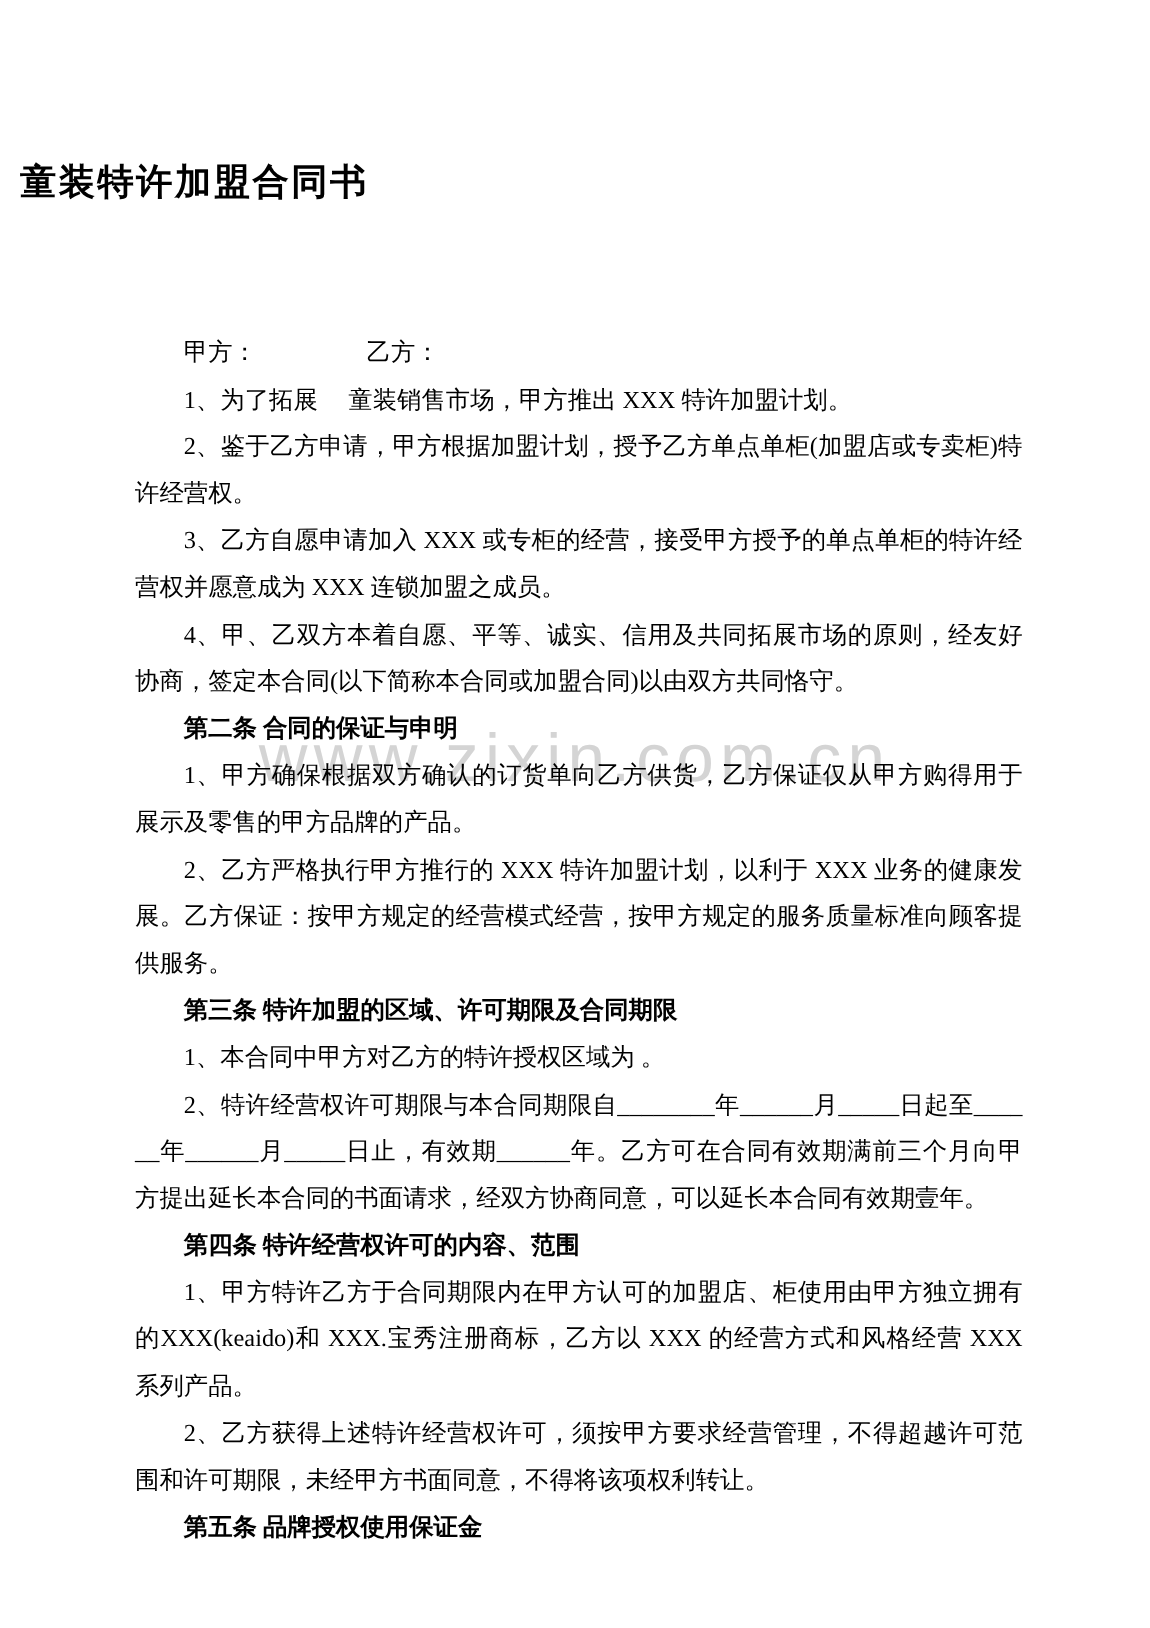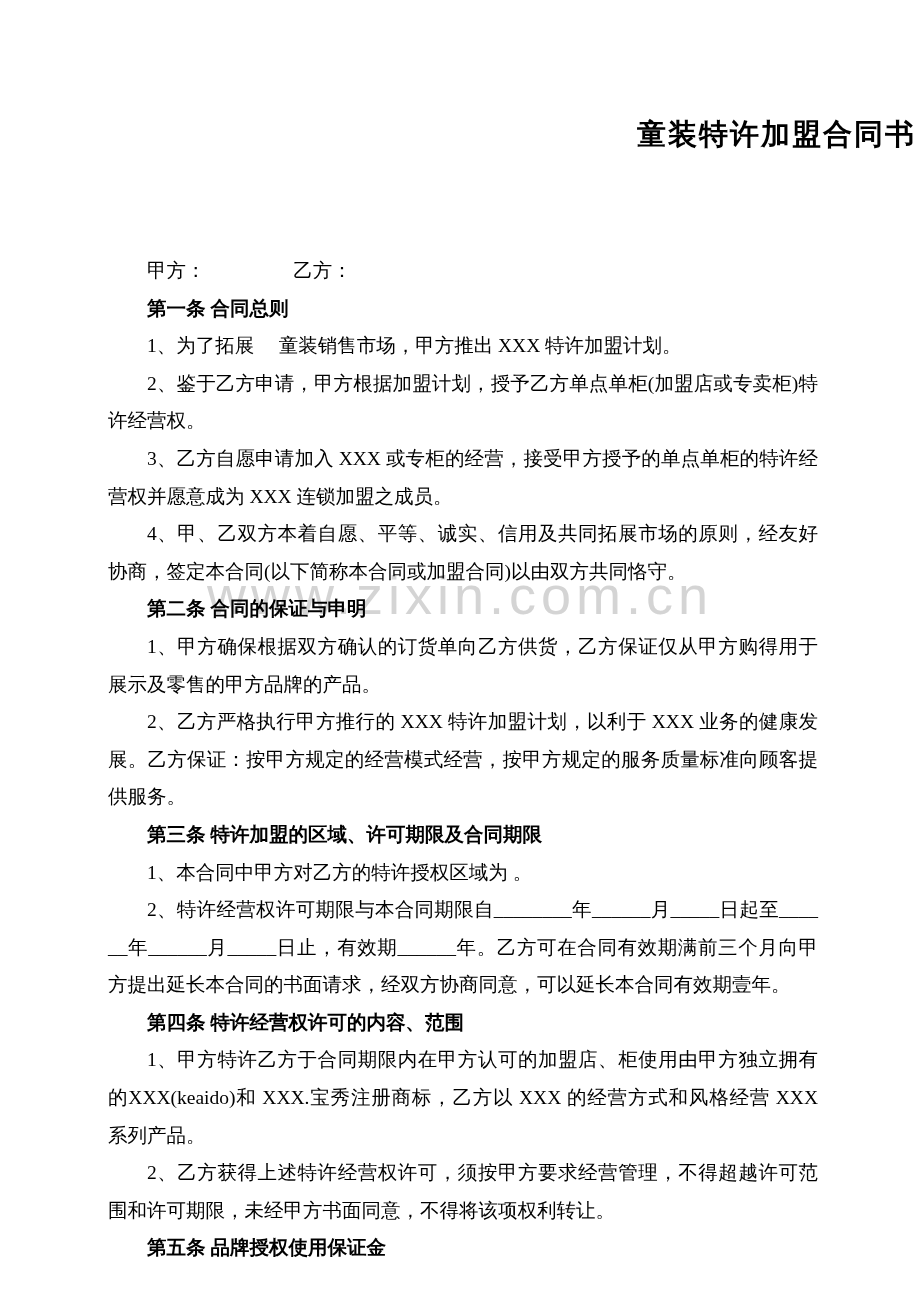--- a/index.html
+++ b/index.html
@@ -15,23 +15,23 @@
       position: relative;
       overflow: hidden;
     }
     .page {
       position: relative;
       width: 920px;
       height: 1302px;
       background: #ffffff;
     }
     .doc-title {
-      margin: 4px;
+      margin: 16px;
       padding-top: 112px;
-      text-align: right;
+      text-align: left;
       font-size: 29px;
       font-weight: bold;
       letter-spacing: 2px;
       line-height: 36px;
     }
     .doc-body {
       margin-top: 100px;
       padding: 0 102px 0 108px;
       position: relative;
       z-index: 2;
@@ -69,21 +69,20 @@
 <body>
 
 <div class="page">
 
   <div class="watermark">www.zixin.com.cn</div>
 
   <h1 class="doc-title">童装特许加盟合同书</h1>
 
   <div class="doc-body">
     <p class="para">甲方：                  乙方：</p>
-    <p class="para heading">第一条 合同总则</p>
     <p class="para">1、为了拓展     童装销售市场，甲方推出 XXX 特许加盟计划。</p>
     <p class="para">2、鉴于乙方申请，甲方根据加盟计划，授予乙方单点单柜(加盟店或专卖柜)特许经营权。</p>
     <p class="para">3、乙方自愿申请加入 XXX 或专柜的经营，接受甲方授予的单点单柜的特许经营权并愿意成为 XXX 连锁加盟之成员。</p>
     <p class="para">4、甲、乙双方本着自愿、平等、诚实、信用及共同拓展市场的原则，经友好协商，签定本合同(以下简称本合同或加盟合同)以由双方共同恪守。</p>
     <p class="para heading">第二条 合同的保证与申明</p>
     <p class="para">1、甲方确保根据双方确认的订货单向乙方供货，乙方保证仅从甲方购得用于展示及零售的甲方品牌的产品。</p>
     <p class="para">2、乙方严格执行甲方推行的 XXX 特许加盟计划，以利于 XXX 业务的健康发展。乙方保证：按甲方规定的经营模式经营，按甲方规定的服务质量标准向顾客提供服务。</p>
     <p class="para heading">第三条 特许加盟的区域、许可期限及合同期限</p>
     <p class="para">1、本合同中甲方对乙方的特许授权区域为 。</p>
     <p class="para">2、特许经营权许可期限与本合同期限自________年______月_____日起至______年______月_____日止，有效期______年。乙方可在合同有效期满前三个月向甲方提出延长本合同的书面请求，经双方协商同意，可以延长本合同有效期壹年。</p>

